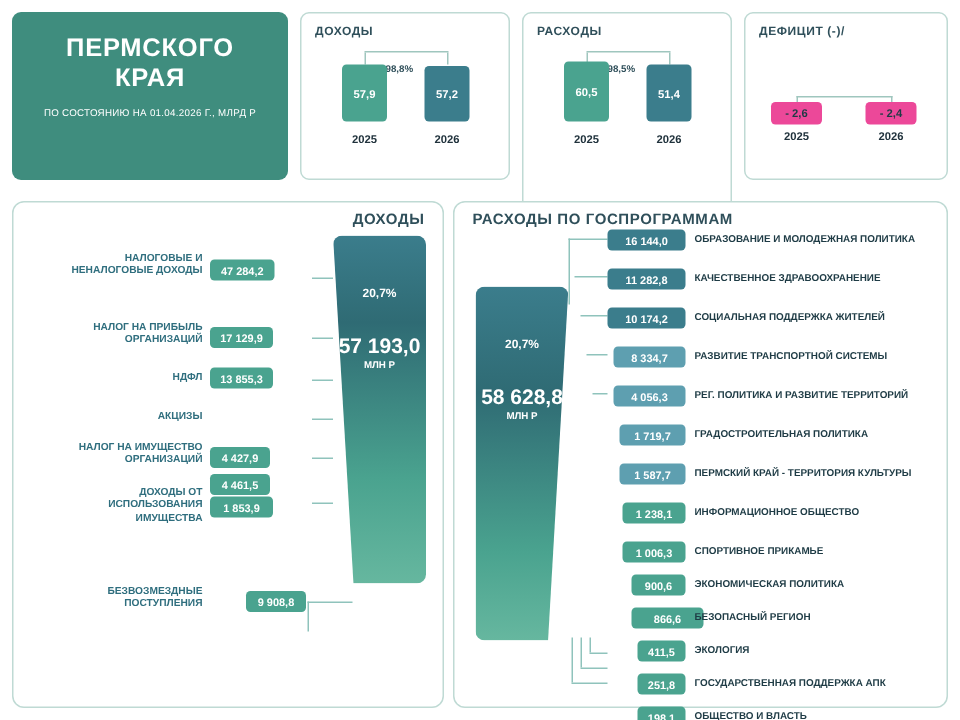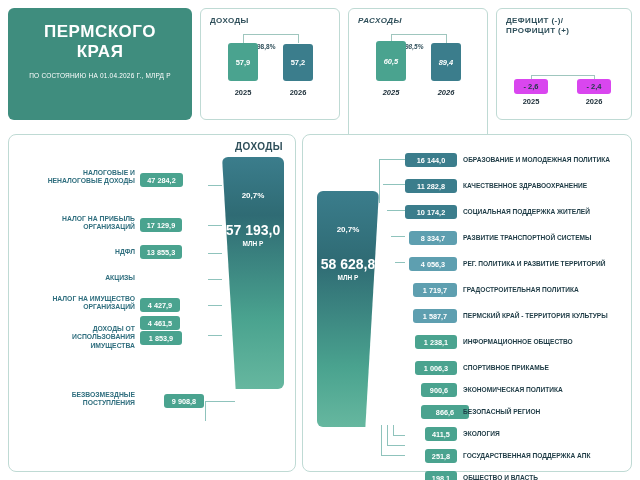--- a/index.html
+++ b/index.html
@@ -48,21 +48,21 @@
     position: absolute; bottom: 2px; width: 30px; text-align: center;
     font-size: 7.5px; font-weight: bold; color: #20323c;
   }
   .conn {
     position: absolute; bottom: 64px; height: 1px; background: #9fc6be;
   }
 
   .def-values { position: relative; height: 46px; }
   .def-box {
     position: absolute; top: 18px; width: 34px; height: 15px; border-radius: 3px;
-    background: #d946ef; color: #1e3b45; font-size: 7.5px; font-weight: bold;
+    background: #ec4899; color: #1e3b45; font-size: 7.5px; font-weight: bold;
     display: flex; align-items: center; justify-content: center;
   }
   .def-year {
     position: absolute; top: 36px; width: 34px; text-align: center;
     font-size: 7.5px; font-weight: bold; color: #20323c;
   }
   .def-line { position: absolute; top: 14px; height: 1px; background: #9fc6be; }
 
   
   .big {
@@ -129,37 +129,36 @@
       <div class="conn" style="left:42px; width:56px;"></div>
       <div class="conn" style="left:42px; width:1px; height:8px; bottom:56px;"></div>
       <div class="conn" style="left:97px; width:1px; height:8px; bottom:56px;"></div>
       <div class="bar a" style="left:27px; height:38px;">57,9</div>
       <div class="bar b" style="left:82px; height:37px;">57,2</div>
       <div class="bar-year" style="left:27px;">2025</div>
       <div class="bar-year" style="left:82px;">2026</div>
     </div>
   </div>
 
-  <div class="panel" style="left:348px; top:8px; width:140px; height:140px;font-style:italic;">
+  <div class="panel" style="left:348px; top:8px; width:140px; height:140px;">
     <div class="panel-title">РАСХОДЫ</div>
     <div class="mini-chart">
       <div class="pct" style="left:56px; top:18px;">98,5%</div>
       <div class="conn" style="left:42px; width:56px;"></div>
       <div class="conn" style="left:42px; width:1px; height:8px; bottom:56px;"></div>
       <div class="conn" style="left:97px; width:1px; height:8px; bottom:56px;"></div>
       <div class="bar a" style="left:27px; height:40px;">60,5</div>
-      <div class="bar b" style="left:82px; height:38px;">89,4</div>
+      <div class="bar b" style="left:82px; height:38px;">51,4</div>
       <div class="bar-year" style="left:27px;">2025</div>
       <div class="bar-year" style="left:82px;">2026</div>
     </div>
   </div>
 
   <div class="panel" style="left:496px; top:8px; width:136px; height:112px;">
     <div class="panel-title two">ДЕФИЦИТ (-)/</div>
-    <div class="panel-title two" style="padding-top:0;">ПРОФИЦИТ (+)</div>
     <div class="def-values" style="margin-top:24px;">
       <div class="def-line" style="left:34px; width:64px;"></div>
       <div class="def-line" style="left:34px; width:1px; height:6px;"></div>
       <div class="def-line" style="left:97px; width:1px; height:6px;"></div>
       <div class="def-box" style="left:17px;">- 2,6</div>
       <div class="def-box" style="left:80px;">- 2,4</div>
       <div class="def-year" style="left:17px;">2025</div>
       <div class="def-year" style="left:80px;">2026</div>
     </div>
   </div>
@@ -206,20 +205,21 @@
 ИСПОЛЬЗОВАНИЯ
 ИМУЩЕСТВА</div>
     <div class="val teal" style="left:131px; top:196px; width:42px;">1 853,9</div>
 
     <div class="lbl" style="left:10px; top:256px; width:116px; white-space:pre-line;">БЕЗВОЗМЕЗДНЫЕ
 ПОСТУПЛЕНИЯ</div>
     <div class="val teal" style="left:155px; top:259px; width:40px;">9 908,8</div>
   </div>
 
   <div class="big" id="expense-panel">
+    <div class="big-header left">РАСХОДЫ ПО ГОСПРОГРАММАМ</div>
 
     <div class="funnel" style="left:14px; top:56px; width:62px; height:236px;
              background: linear-gradient(180deg,#3b7d8c 0%, #2f6b74 30%, #4aa38f 75%, #66b79f 100%);
              clip-path: polygon(0 0, 100% 0, 78% 100%, 0 100%);">
       <div class="pct-in">20,7%</div>
       <div class="amount">58 628,8</div>
       <div class="unit">МЛН Р</div>
     </div>
 
     <div class="leader" style="left:76px; top:24px; width:26px; height:1px;"></div>

